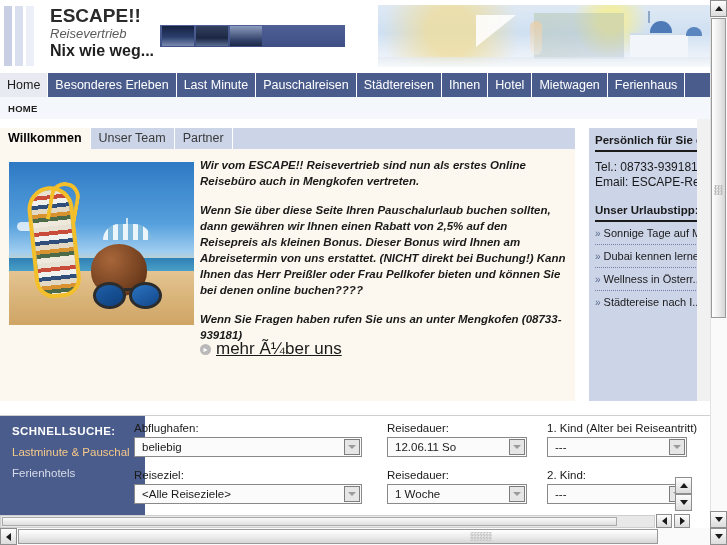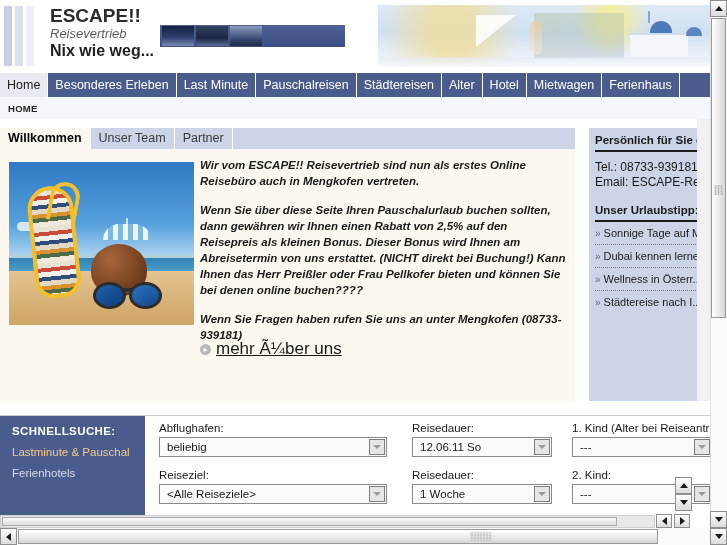--- a/index.html
+++ b/index.html
@@ -308,21 +308,21 @@
   }
   .search-left .sl-item {
     font-size: 11.5px; padding: 9px 0 0 12px; cursor: pointer;
     white-space: nowrap;
   }
   .search-left .sl-item.sel { color: #ffd9a1; background: transparent; }
   .search-left .sl-item.sel { color: #f5c98a; }
   .search-left .sl-item.plain { color: #d8dcea; }
 
   .search-fields {
-    position: absolute; left: 154px; top: 0; width: 565px; height: 115px;
+    position: absolute; left: 129px; top: 0; width: 565px; height: 115px;
   }
   .fld {
     position: absolute;
   }
   .fld label {
     display: block; font-size: 11.5px; color: #1a1a1a; margin-bottom: 3px;
     white-space: nowrap;
   }
   .selectbox {
     position: relative;
@@ -482,21 +482,21 @@
         <div class="bp-beach"></div>
       </div>
     </div>
 
     <div class="mainnav">
       <div class="nav-item active">Home</div>
       <div class="nav-item">Besonderes Erleben</div>
       <div class="nav-item">Last Minute</div>
       <div class="nav-item">Pauschalreisen</div>
       <div class="nav-item">Städtereisen</div>
-      <div class="nav-item">Alter</div>
+      <div class="nav-item">Ihnen</div>
       <div class="nav-item">Hotel</div>
       <div class="nav-item">Mietwagen</div>
       <div class="nav-item">Ferienhaus</div>
       <div class="nav-fill"></div>
     </div>
 
     <div class="breadcrumb">HOME</div>
 
     <div class="body-area">
 

